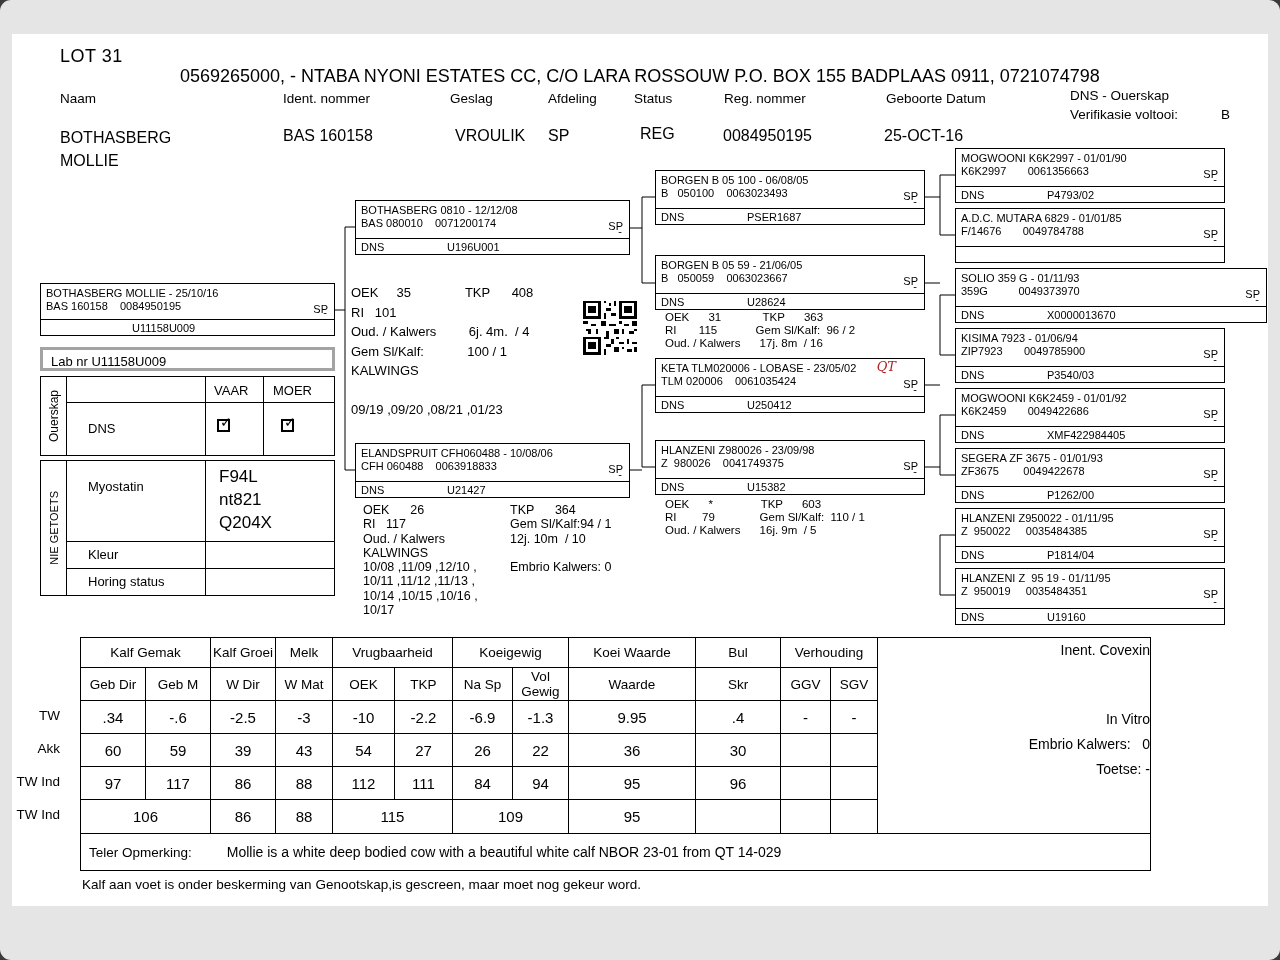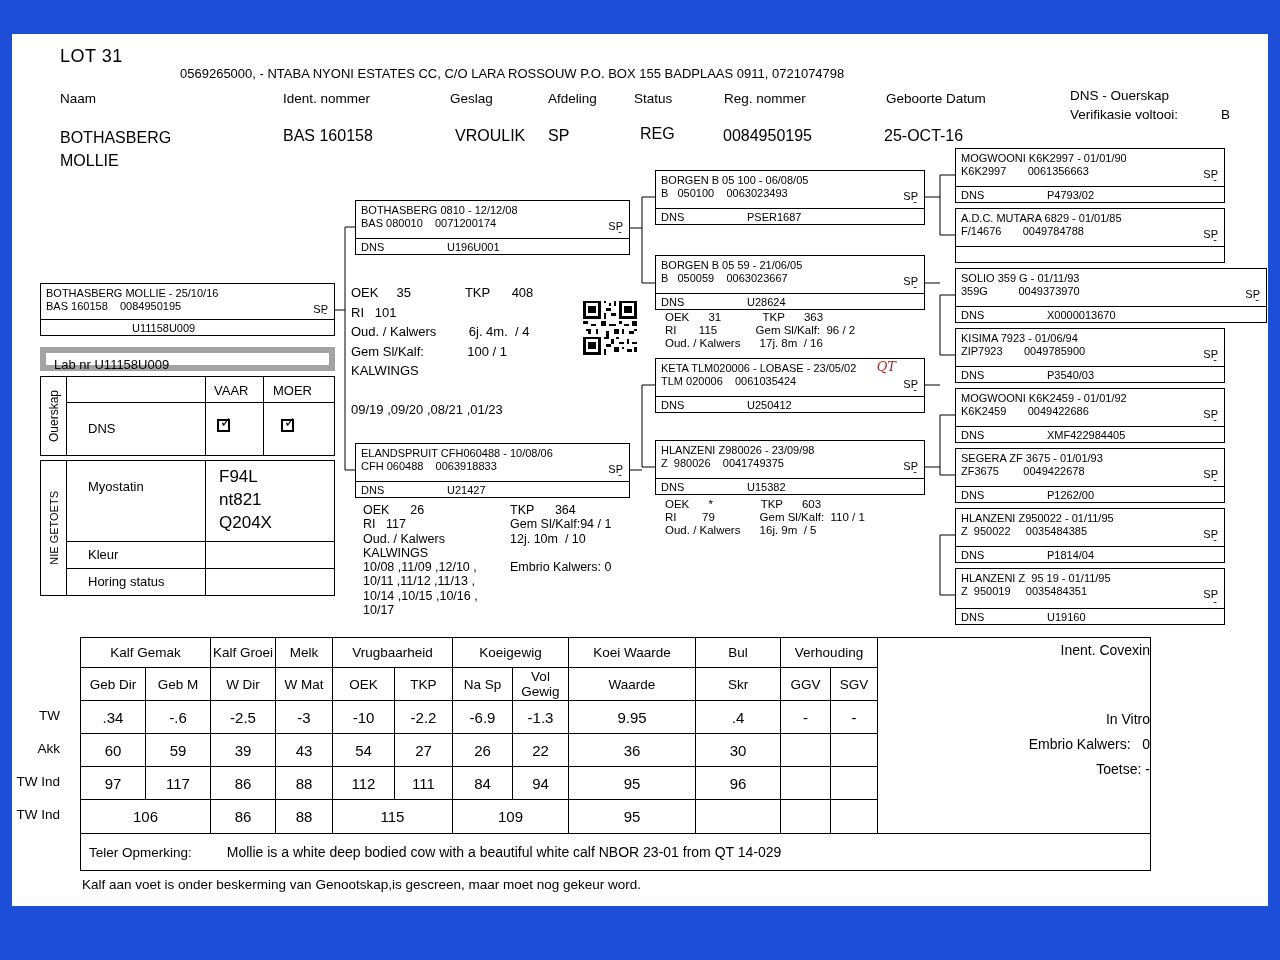--- a/index.html
+++ b/index.html
@@ -1,41 +1,41 @@
 <!DOCTYPE html>
 <html><head>
 <meta charset="utf-8">
 <style>
   * { box-sizing: border-box; margin: 0; padding: 0; }
   body { background:#3a3a3a; font-family:"Liberation Sans", sans-serif; }
-  .canvas { position:relative; width:1280px; height:960px; background:#1d4ed8; overflow:hidden; color:#000; }
+  .canvas { position:relative; width:1280px; height:960px; background:#e5e5e5; overflow:hidden; color:#000;border-radius:11px; }
   .page-bg { position:absolute; left:12px; top:34px; width:1256px; height:872px; background:#ffffff; }
   .abs { position:absolute; }
   .lot { font-size:18px; letter-spacing:.5px; }
-  .contact { font-size:13px; }
+  .contact { font-size:18px; }
   .hlabel { position:absolute; font-size:13.5px; white-space:nowrap; }
   .hvalue { position:absolute; font-size:16px; white-space:nowrap; }
   .wrapname { white-space:normal; width:150px; line-height:23px; }
 
   .pbox { position:absolute; border:1px solid #000; background:#fff; }
   .bt { position:absolute; left:5px; top:3px; font-size:11px; white-space:pre; }
   .bi { position:absolute; left:5px; top:16px; font-size:11px; white-space:pre; }
   .bsp { position:absolute; right:6px; top:19px; font-size:11px; }
   .bdash { position:absolute; right:7px; bottom:17px; font-size:11px; }
   .bdns { position:absolute; left:0; right:0; bottom:0; height:16px; border-top:1px solid #000; font-size:11px; display:flex; align-items:center; background:#fff; }
   .bdns .dl { margin-left:5px; width:86px; white-space:pre; }
   .bdns .dv { white-space:pre; }
   .brandlogo { position:absolute; right:28px; top:0px; color:#b22222; font-family:"DejaVu Serif", serif; font-style:italic; font-size:13px; }
 
   .stats { position:absolute; white-space:pre; }
   .s13 { font-size:13px; line-height:19.5px; }
   .s12 { font-size:12.5px; line-height:14.3px; }
   .s11 { font-size:11.5px; line-height:13px; }
 
-  .boxed { position:absolute; border:6px solid #a3a3a3; background:#fff; }
+  .boxed { position:absolute; border:3px solid #a3a3a3; background:#fff; }
   .labline { font-size:13px; padding:4px 0 0 8px; }
 
   .sidetable { position:absolute; border:1px solid #000; background:#fff; display:flex; }
   .sidestrip { width:26px; border-right:1px solid #000; display:flex; align-items:center; justify-content:center; }
   .vtext { writing-mode:vertical-rl; transform:rotate(180deg); font-size:12px; white-space:nowrap; }
   .scontent { flex:1; position:relative; }
   .ohead { position:absolute; left:0; right:0; top:0; height:26px; border-bottom:1px solid #000; }
   .ocolline { position:absolute; top:0; bottom:0; width:0; border-left:1px solid #000; }
   .ohv { position:absolute; top:6px; font-size:13px; }
   .odns { position:absolute; left:21px; top:44px; font-size:13px; }

